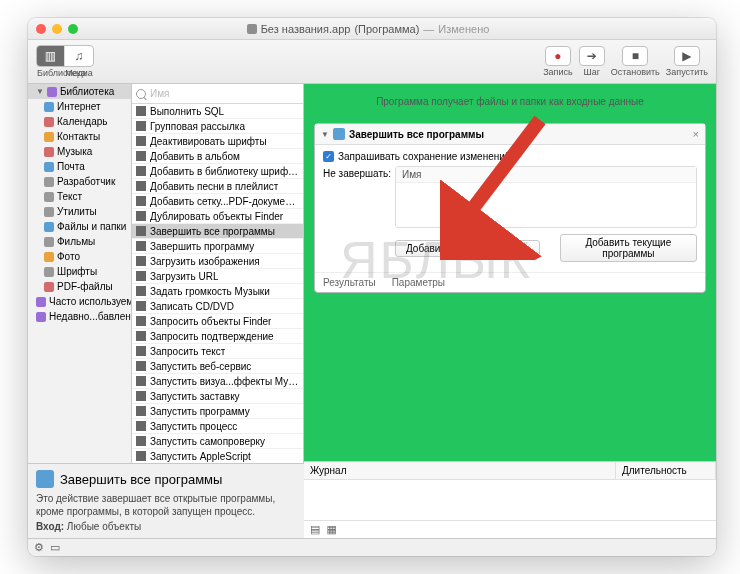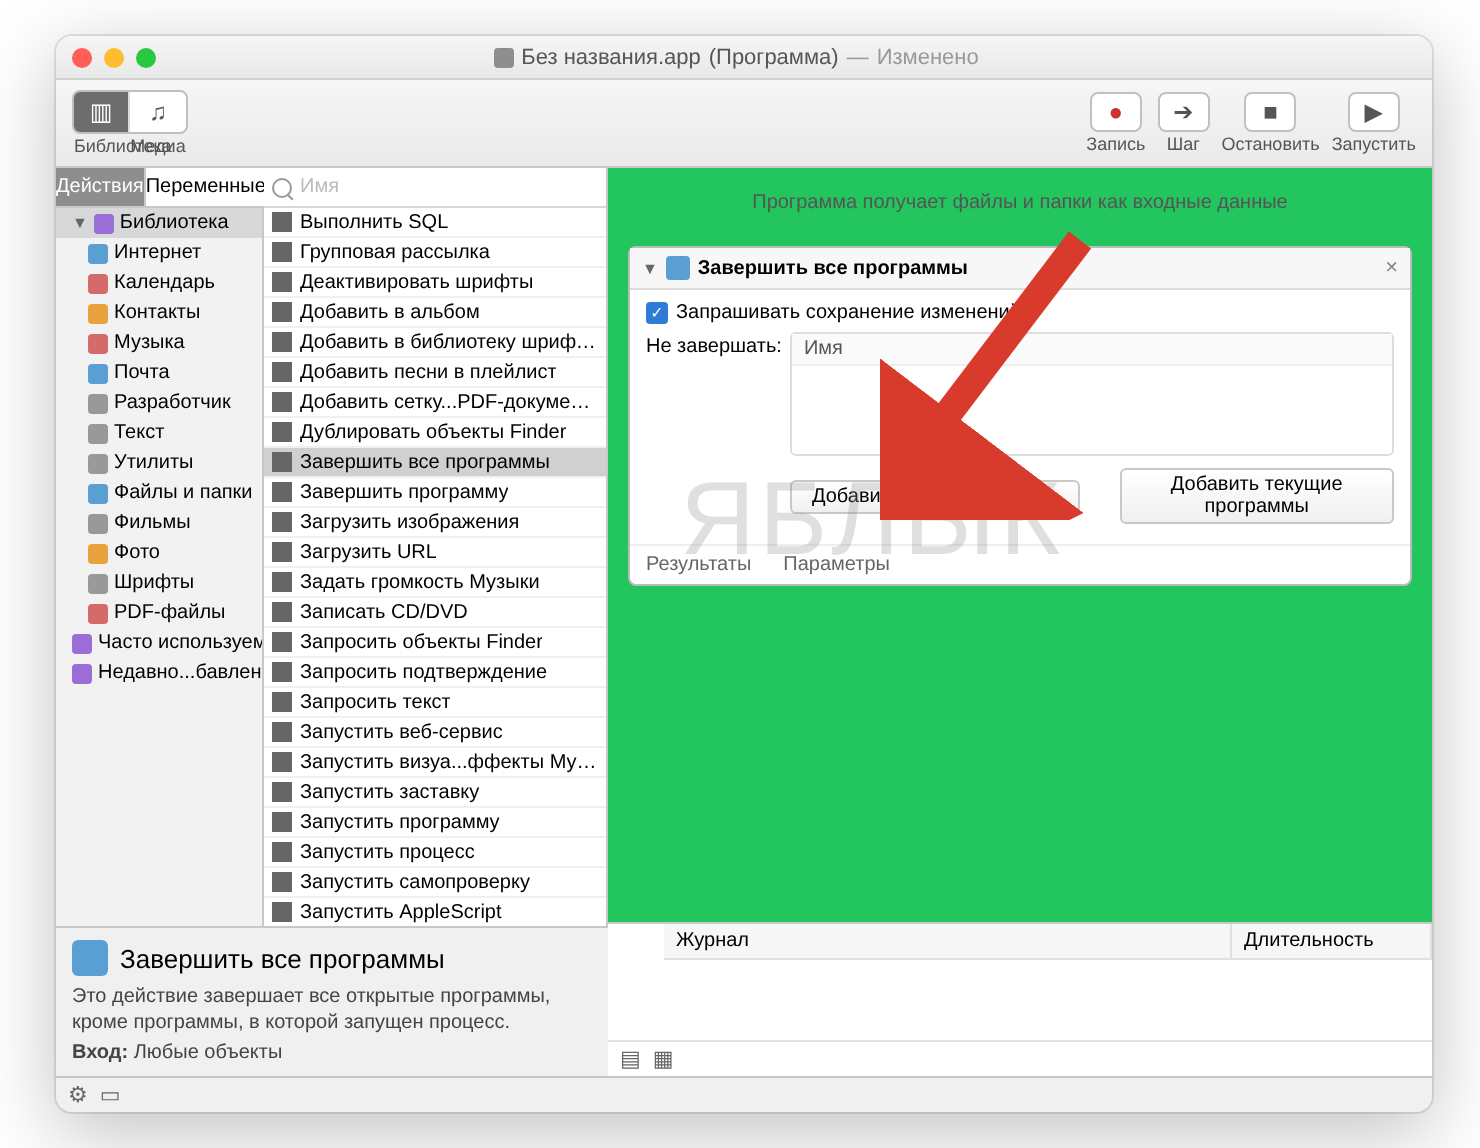--- a/index.html
+++ b/index.html
@@ -53,21 +53,21 @@
 .card-close { color: #888; cursor: pointer; font-size: 11px; }
 .card-body { padding: 6px 8px; }
 .cb-row { display: flex; align-items: center; gap: 4px; margin-bottom: 4px; }
 .cb-chk { width: 11px; height: 11px; background: #2f7bd8; border-radius: 2px; display: flex; align-items: center; justify-content: center; color: #fff; font-size: 8px; }
 .cb-table { border: 1px solid #ddd; border-radius: 3px; height: 62px; background: #fff; }
 .cb-th { padding: 2px 6px; border-bottom: 1px solid #eee; color: #555; background: #fafafa; }
 .cb-btns { display: flex; gap: 10px; margin-top: 6px; align-items: center; }
 .mac-btn { border: 1px solid #c8c8c8; border-radius: 3px; background: linear-gradient(#fff,#f0f0f0); padding: 2px 10px; font-size: 10px; }
 .card-foot { display: flex; gap: 16px; padding: 4px 8px; border-top: 1px solid #eee; color: #666; font-size: 10px; }
 .log-area { margin-top: auto; border-top: 1px solid #c8c8c8; background: #fff; }
-.log-head { display: flex; font-size: 10px; border-bottom: 1px solid #e0e0e0; background: #f7f7f7; margin-left: 28px; }
+.log-head { display: flex; font-size: 10px; border-bottom: 1px solid #e0e0e0; background: #f7f7f7; }
 .log-head > div { padding: 3px 6px; border-right: 1px solid #e0e0e0; }
 .log-head .c1 { flex: 1; } .log-head .c2 { width: 100px; }
 .log-body { height: 40px; }
 .log-status { border-top: 1px solid #e0e0e0; height: 18px; display: flex; align-items: center; padding: 0 6px; gap: 6px; font-size: 11px; color: #666; }
 .desc-panel { position: absolute; bottom: 18px; left: 0; width: 276px; background: #f0f0f0; border-top: 1px solid #c8c8c8; padding: 6px 8px; font-size: 10px; }
 .desc-title { display: flex; align-items: center; gap: 6px; font-size: 13px; font-weight: 500; margin-bottom: 4px; }
 .desc-ic { width: 18px; height: 18px; background: #5a9fd4; border-radius: 3px; }
 .desc-txt { color: #444; line-height: 1.3; }
 .desc-meta { margin-top: 3px; color: #444; }
 .desc-meta b { font-weight: 600; }
@@ -123,24 +123,20 @@
         </div>
       <div class="tb-group">
           <div class="tb-btn">▶</div>
           <div class="tb-label">Запустить</div>
         </div>
     </div>
   </div>
 
   <div class="body">
     <div class="left-col">
-      <div class="left-tabs">
-        <div class="lt sel">Действия</div>
-        <div class="lt">Переменные</div>
-      </div>
       <div class="lib-list" id="lib-list">
           <div class="lib-item sel">
             <span style="font-size:8px;color:#666">▼</span>
             <span class="li-icon purple"></span>
             <span>Библиотека</span>
           </div>
           <div class="lib-item indent">
             <span class="li-icon blue"></span>
             <span>Интернет</span>
           </div>

